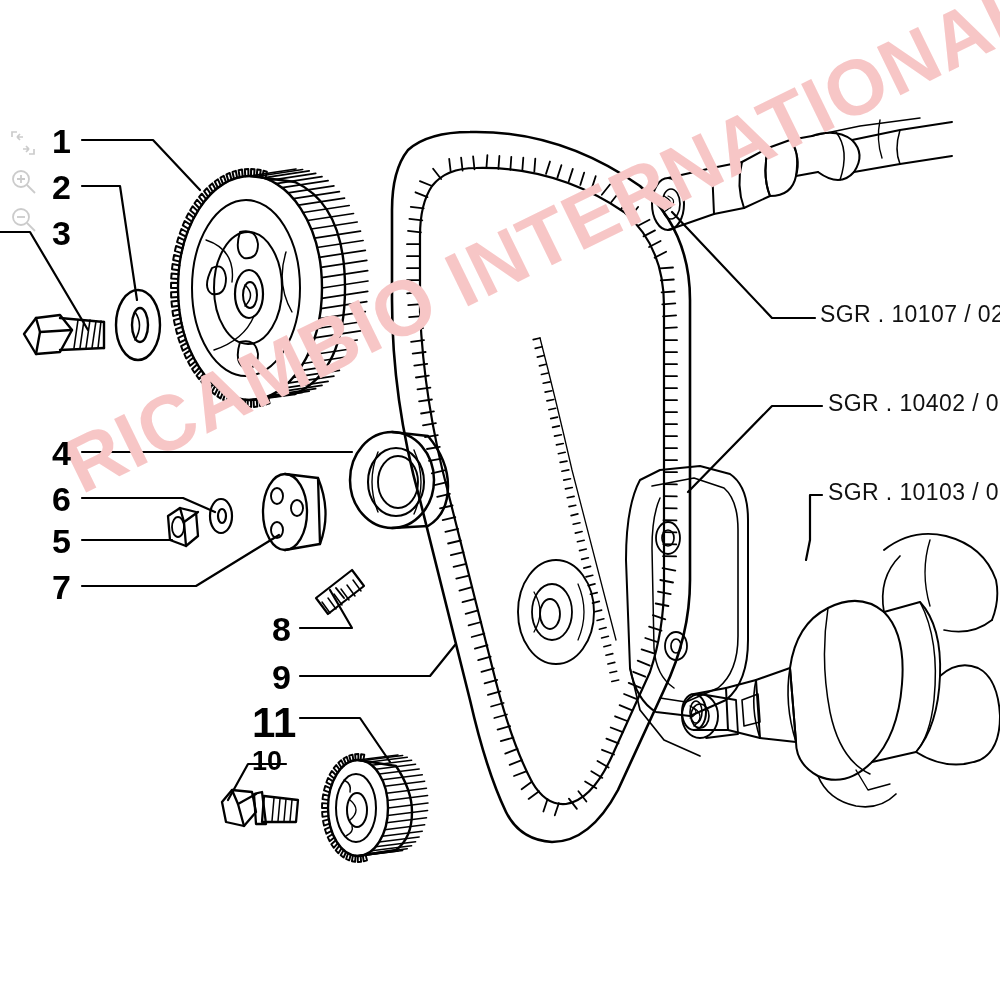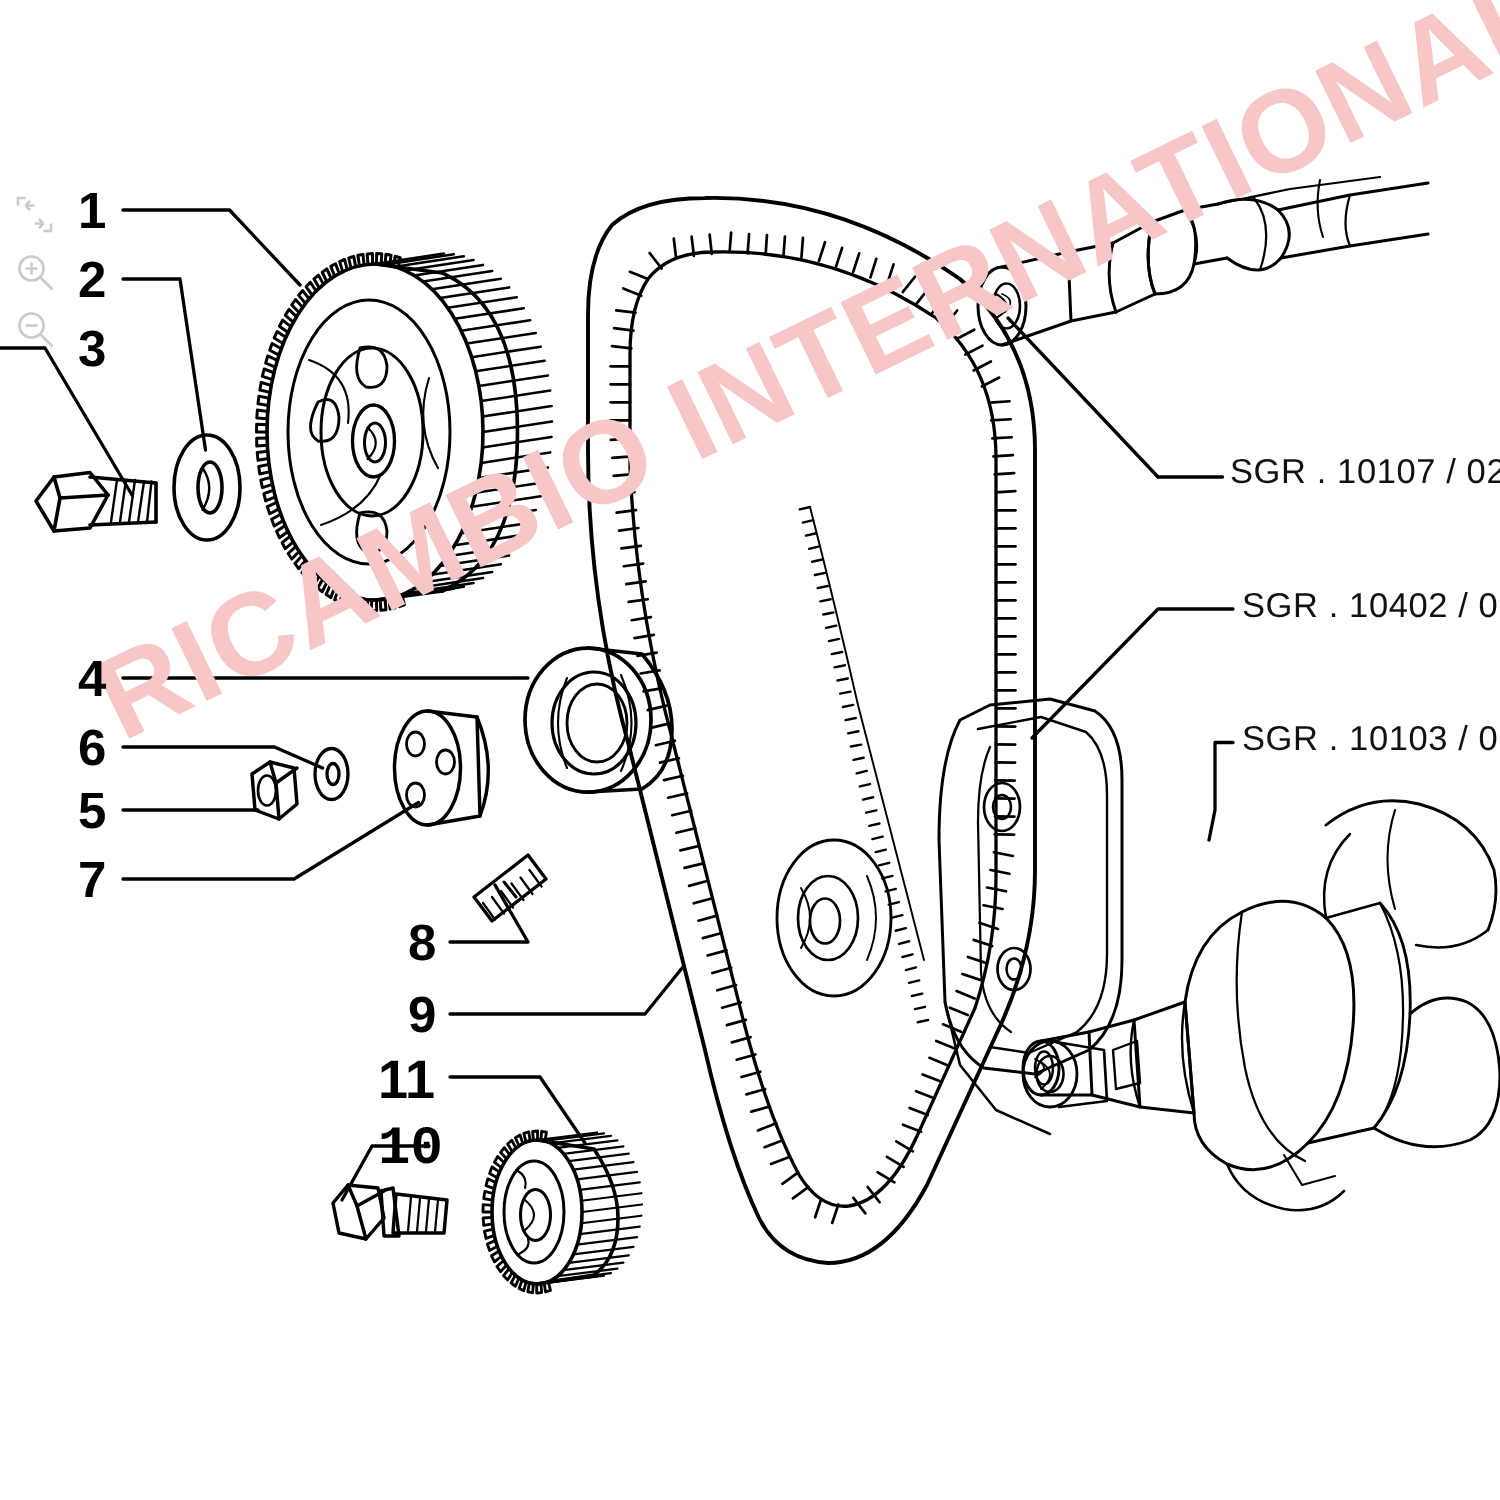--- a/index.html
+++ b/index.html
@@ -719,20 +719,20 @@
 
   <div class="num" style="left: 52px; top: 124px; font-size: 34px;">1</div>
   <div class="num" style="left: 52px; top: 170px; font-size: 34px;">2</div>
   <div class="num" style="left: 52px; top: 216px; font-size: 34px;">3</div>
   <div class="num" style="left: 52px; top: 436px; font-size: 34px;">4</div>
   <div class="num" style="left: 52px; top: 482px; font-size: 34px;">6</div>
   <div class="num" style="left: 52px; top: 524px; font-size: 34px;">5</div>
   <div class="num" style="left: 52px; top: 570px; font-size: 34px;">7</div>
   <div class="num" style="left: 272px; top: 612px; font-size: 34px;">8</div>
   <div class="num" style="left: 272px; top: 660px; font-size: 34px;">9</div>
-  <div class="num" style="left: 252px; top: 702px; font-size: 36px;">11</div>
-  <div class="num" style="left: 252px; top: 748px; font-size: 36px; font-family: Liberation Mono, monospace;">10</div>
+  <div class="num" style="left: 252px; top: 702px; font-size: 42px;">11</div>
+  <div class="num" style="left: 252px; top: 748px; font-size: 27px;">10</div>
 
   <div class="sgr" style="left: 820px; top: 303px; font-size: 23px;">SGR . 10107 / 02</div>
   <div class="sgr" style="left: 828px; top: 392px; font-size: 23px;">SGR . 10402 / 02</div>
   <div class="sgr" style="left: 828px; top: 481px; font-size: 23px;">SGR . 10103 / 02</div>
 
 </div>
 
 </body></html>

